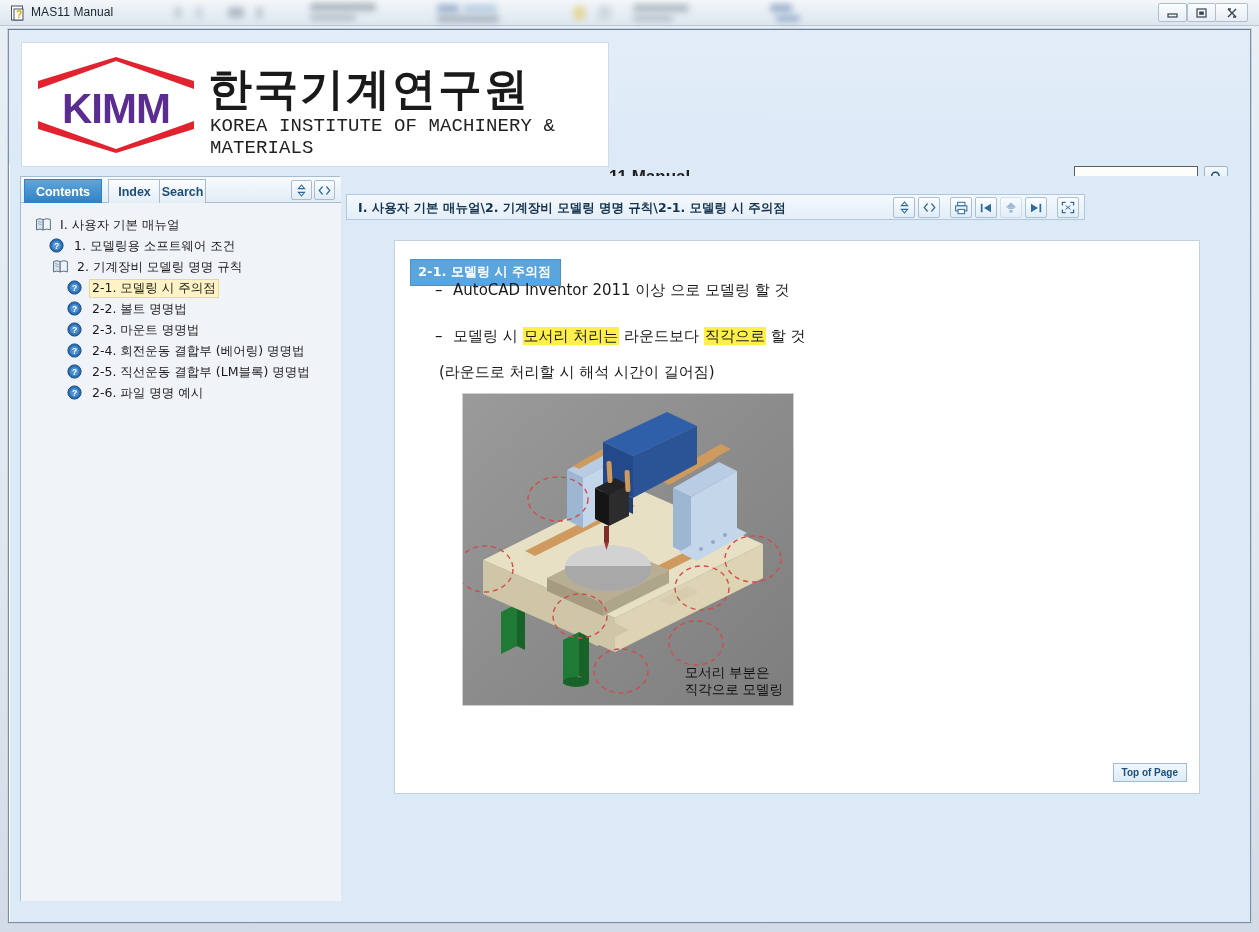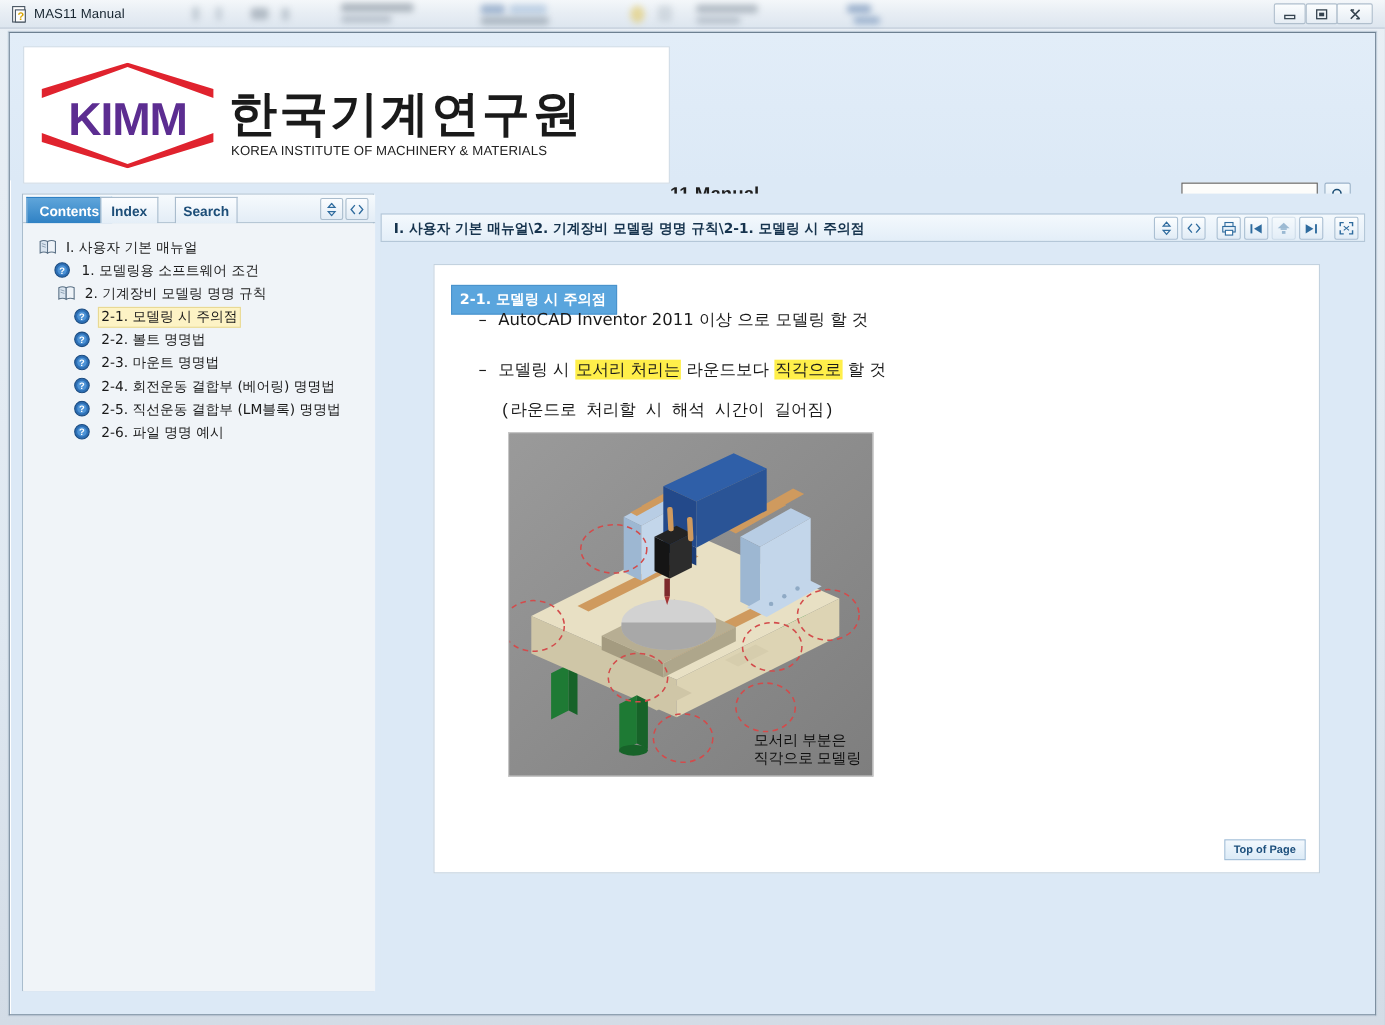--- a/index.html
+++ b/index.html
@@ -61,22 +61,22 @@
     background: #ffffff; border: 1px solid #cfdbe6;
     display: flex; align-items: center; padding-left: 12px;
   }
   #logo-mark { position: relative; width: 164px; height: 96px; flex: 0 0 164px; }
   #logo-text-kr {
     font-family: "DejaVu Sans","Liberation Sans",sans-serif;
     font-size: 44px; font-weight: 700; color: #1a1a1a;
     letter-spacing: 2px; line-height: 1.05; margin-left: 10px;
   }
   #logo-text-en {
-    font-family: Liberation Sans, sans-serif;
-    font-size: 12px; font-weight: 400; color: #222; letter-spacing: .1px;
+    font-family: Liberation Mono, monospace;
+    font-size: 19px; font-weight: 400; color: #222; letter-spacing: .1px;
     margin-left: 12px; margin-top: 3px;
   }
   #header-title {
     position: absolute; left: 600px; top: 137px;
     font-size: 17px; font-weight: 700; color: #1e1e1e;
   }
   #searchwrap { position: absolute; right: 18px; top: 136px; width: 160px; height: 23px; }
   #search-input {
     position: absolute; left: 0; top: 0; width: 124px; height: 23px;
     border: 1px solid #5d5d5d; background: #fdfdfb; outline: none;
@@ -105,22 +105,22 @@
     display: flex; align-items: center; justify-content: center;
     font-size: 12.5px; font-weight: 700; color: #1d4e78;
     border: 1px solid #a9bccd; border-bottom: none;
     background: linear-gradient(180deg,#fbfdff,#e4eef7);
   }
   .tab.active {
     background: linear-gradient(180deg,#5fa5da,#2f81c4);
     color: #ffffff; border-color: #2f81c4;
   }
   #tab-contents { left: 3px; width: 78px; }
-  #tab-index    { left: 70px; width: 53px; }
-  #tab-search   { left: 138px; width: 57px; }
+  #tab-index    { left: 87px; width: 53px; }
+  #tab-search   { left: 138px; width: 47px; }
   .tabtool {
     position: absolute; top: 3px; width: 21px; height: 20px;
     border: 1px solid #a9bccd; border-radius: 2px;
     background: linear-gradient(180deg,#fbfdff,#e2ecf5);
     display: flex; align-items: center; justify-content: center;
   }
   #tt-1 { right: 29px; } #tt-2 { right: 6px; }
 
   #tree {
     position: absolute; left: 0; top: 26px; width: 320px; height: 698px;
@@ -135,21 +135,21 @@
   .tnode.sel .tlabel { background: #fdf3c5; border: 1px solid #e8d994; padding: 0 2px; }
   .ticon { width: 18px; height: 16px; flex: 0 0 18px; margin-right: 4px; position: relative; }
 
   
   #content-panel {
     position: absolute; left: 337px; top: 146px;
     width: 895px; height: 725px;
     background: #dce9f6;
   }
   #crumbbar {
-    position: absolute; left: 0; top: 18px; width: 895px; height: 26px;
+    position: absolute; left: 0; top: 18px; width: 739px; height: 26px;
     background: linear-gradient(180deg,#f4f9fd,#e3eef8);
     border: 1px solid #b4c7d8;
   }
   #crumb-text {
     position: absolute; left: 11px; top: 5px;
     font-size: 12.5px; font-weight: 700; color: #16334d;
     font-family: "DejaVu Sans","Liberation Sans",sans-serif;
   }
   #crumb-tools { position: absolute; right: 5px; top: 2px; height: 22px; display: flex; gap: 3px; }
   .ctool {
@@ -172,32 +172,32 @@
     font-family: "DejaVu Sans","Liberation Sans",sans-serif;
     border: 1px solid #4a93cc;
   }
   .bullet-row {
     position: absolute; left: 40px;
     font-size: 15px; color: #1a1a1a; white-space: nowrap;
     font-family: "DejaVu Sans","Liberation Sans",sans-serif;
   }
   #bullet-1 { top: 40px; }
   #bullet-2 { top: 86px; }
-  #note-1   { top: 122px; left: 60px; font-family: Liberation Mono, monospace; }
+  #note-1   { top: 122px; left: 44px; }
   .dash { display: inline-block; width: 18px; color: #1a1a1a; }
   .hl { background: #ffef4a; padding: 0 1px; }
 
   #fig {
     position: absolute; left: 67px; top: 152px; width: 332px; height: 313px;
     background: #8b8b8b; border: 1px solid #cfcfcf; overflow: hidden;
   }
   #fig-caption {
     position: absolute; right: 10px; bottom: 6px;
     font-size: 13.5px; color: #101010; line-height: 1.25; text-align: left;
-    font-family: Liberation Serif, serif;
+    font-family: Liberation Sans, sans-serif;
   }
   #top-of-page {
     position: absolute; right: 12px; bottom: 11px;
     font-size: 10px; font-weight: 700; color: #1c4f7c;
     background: linear-gradient(180deg,#f2f8fd,#dcebf7);
     border: 1px solid #9dbbd6; padding: 3px 8px;
   }
 
   
   #footer {

